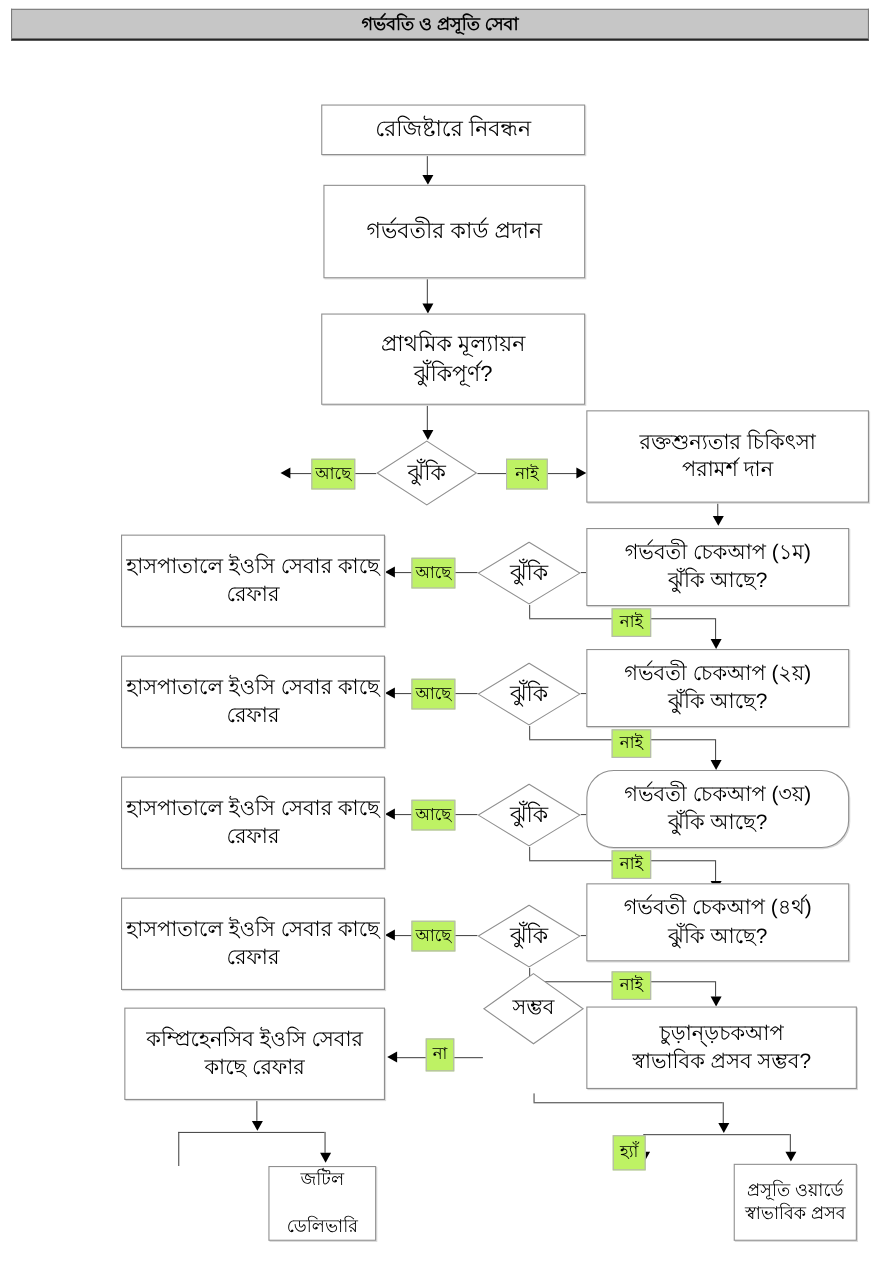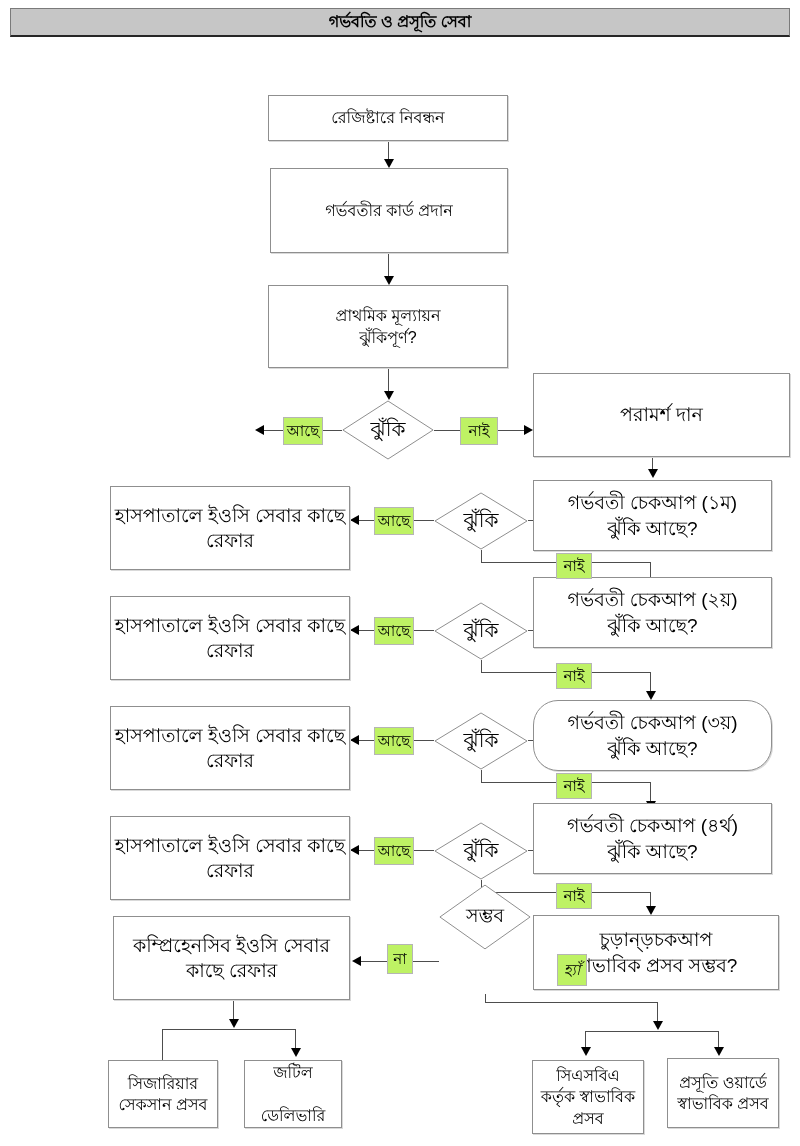--- a/index.html
+++ b/index.html
@@ -4,21 +4,21 @@
 <style>
   html,body{margin:0;padding:0;background:#ffffff;}
   .stage{position:relative;width:800px;height:1146px;background:#ffffff;overflow:hidden;
          font-family:"Liberation Sans","DejaVu Sans",sans-serif;color:#000;}
   .titlebar{position:absolute;display:flex;align-items:center;justify-content:center;
             background:#c6c6c6;border:1px solid #7a7a7a;border-bottom:2px solid #262626;
             font-weight:bold;font-size:16px;}
   .box{position:absolute;background:#fff;border:1px solid #8f8f8f;box-shadow:1px 1px 0 #d9d9d9;
        display:flex;flex-direction:column;align-items:center;justify-content:center;
        text-align:center;line-height:1.32;}
-  .f20{font-size:16px;} .f19{font-size:19px;} .f16{font-size:16px;}
+  .f20{font-size:20px;margin-left:24px;} .f19{font-size:19px;} .f16{font-size:16px;}
   .d{position:absolute;}
   .d svg{position:absolute;left:0;top:0;width:100%;height:100%;}
   .d .dt{position:absolute;left:0;top:0;width:100%;height:100%;display:flex;
          align-items:center;justify-content:center;font-size:20px;}
   .chip{position:absolute;background:#bef264;border:1px solid #b5b5b5;display:flex;
         align-items:center;justify-content:center;font-size:15px;line-height:1.05;}
   .hl{position:absolute;height:1px;background:#4d4d4d;}
   .vl{position:absolute;width:1px;background:#4d4d4d;}
   .ad{position:absolute;width:0;height:0;border-left:5px solid transparent;
       border-right:5px solid transparent;border-top:9px solid #000;}
@@ -106,20 +106,21 @@
 
   <div class="box f20" style="left:268px;top:285px;width:238px;height:81px;">
     <span>প্রাথমিক মূল্যায়ন</span>
     <span>ঝুঁকিপূর্ণ?</span>
   </div>
 
   <div class="box f20" style="left:270px;top:168px;width:236px;height:83px;">গর্ভবতীর কার্ড প্রদান</div>
 
 
   <div class="box f19" style="left:533px;top:373px;width:255px;height:82px;">
+    <span>রক্তশুন্যতার চিকিৎসা</span>
     <span>পরামর্শ দান</span>
   </div>
 
   <div class="d" style="left:342px;top:400px;width:92px;height:60px;">
     <svg viewBox="0 0 100 60" preserveAspectRatio="none">
       <polygon points="50,1 99,30 50,59 1,30" fill="#ffffff" stroke="#8f8f8f" vector-effect="non-scaling-stroke"></polygon>
     </svg>
     <span class="dt">ঝুঁকি</span>
   </div>
 
@@ -131,21 +132,21 @@
     <span>হাসপাতালে ইওসি সেবার কাছে</span>
     <span>রেফার</span>
   </div>
   <div class="d" style="left:434px;top:492px;width:94px;height:58px;">
     <svg viewBox="0 0 100 60" preserveAspectRatio="none">
       <polygon points="50,1 99,30 50,59 1,30" fill="#ffffff" stroke="#8f8f8f" vector-effect="non-scaling-stroke"></polygon>
     </svg>
     <span class="dt">ঝুঁকি</span>
   </div>
 
-  <div class="box f19" style="left:533px;top:577px;width:237px;height:69px;">
+  <div class="box f19" style="left:533px;top:590px;width:237px;height:69px;">
     <span>গর্ভবতী চেকআপ (২য়)</span>
     <span>ঝুঁকি আছে?</span>
   </div>
   <div class="box f19" style="left:110px;top:596px;width:238px;height:82px;">
     <span>হাসপাতালে ইওসি সেবার কাছে</span>
     <span>রেফার</span>
   </div>
   <div class="d" style="left:434px;top:602px;width:94px;height:58px;">
     <svg viewBox="0 0 100 60" preserveAspectRatio="none">
       <polygon points="50,1 99,30 50,59 1,30" fill="#ffffff" stroke="#8f8f8f" vector-effect="non-scaling-stroke"></polygon>
@@ -191,33 +192,24 @@
     <svg viewBox="0 0 100 60" preserveAspectRatio="none">
       <polygon points="50,1 99,30 50,59 1,30" fill="#ffffff" stroke="#8f8f8f" vector-effect="non-scaling-stroke"></polygon>
     </svg>
     <span class="dt" style="font-size:19px;">সম্ভব</span>
   </div>
   <div class="box f19" style="left:533px;top:915px;width:244px;height:73px;">
     <span>চুড়ান্ড়চকআপ</span>
     <span>স্বাভাবিক প্রসব সম্ভব?</span>
   </div>
 
-  <div class="box f16" style="left:108px;top:1060px;width:108px;height:66px;">
-    <span>সিজারিয়ার</span>
-    <span>সেকসান প্রসব</span>
-  </div>
   <div class="box f16" style="left:244px;top:1060px;width:96px;height:66px;gap:22px;">
     <span>জটিল</span>
     <span>ডেলিভারি</span>
   </div>
-  <div class="box f16" style="left:532px;top:1060px;width:110px;height:72px;">
-    <span>সিএসবিএ</span>
-    <span>কর্তৃক স্বাভাবিক</span>
-    <span>প্রসব</span>
-  </div>
   <div class="box f16" style="left:667px;top:1058px;width:110px;height:68px;">
     <span>প্রসূতি ওয়ার্ডে</span>
     <span>স্বাভাবিক প্রসব</span>
   </div>
 
   <div class="chip" style="left:283px;top:417px;width:38px;height:26px;">আছে</div>
   <div class="chip" style="left:460px;top:417px;width:36px;height:26px;">নাই</div>
 
   <div class="chip" style="left:374px;top:507px;width:38px;height:26px;">আছে</div>
   <div class="chip" style="left:556px;top:553px;width:34px;height:24px;">নাই</div>
@@ -225,15 +217,15 @@
   <div class="chip" style="left:374px;top:617px;width:38px;height:26px;">আছে</div>
   <div class="chip" style="left:556px;top:663px;width:34px;height:24px;">নাই</div>
 
   <div class="chip" style="left:374px;top:727px;width:38px;height:26px;">আছে</div>
   <div class="chip" style="left:556px;top:773px;width:34px;height:24px;">নাই</div>
 
   <div class="chip" style="left:374px;top:837px;width:38px;height:26px;">আছে</div>
   <div class="chip" style="left:556px;top:883px;width:34px;height:24px;">নাই</div>
 
   <div class="chip" style="left:387px;top:944px;width:24px;height:28px;">না</div>
-  <div class="chip" style="left:557px;top:954px;width:28px;height:30px;font-style:italic;">হ্যাঁ</div>
+  <div class="chip" style="left:557px;top:1032px;width:28px;height:30px;">হ্যাঁ</div>
 
 </div>
 
 </body></html>

